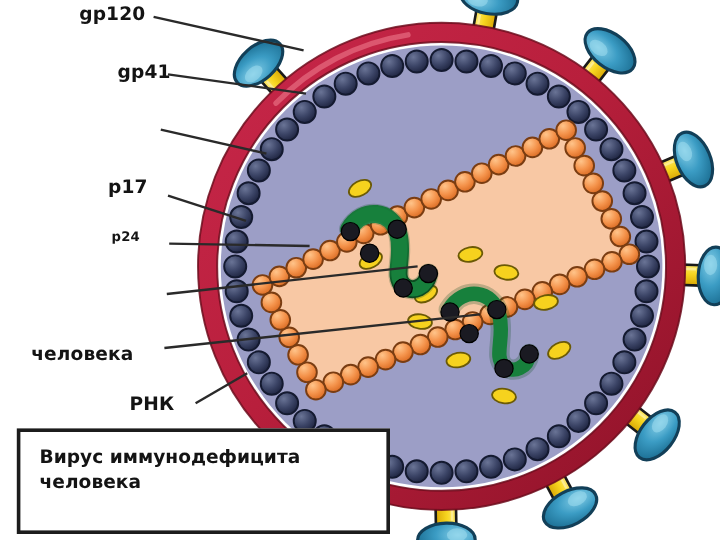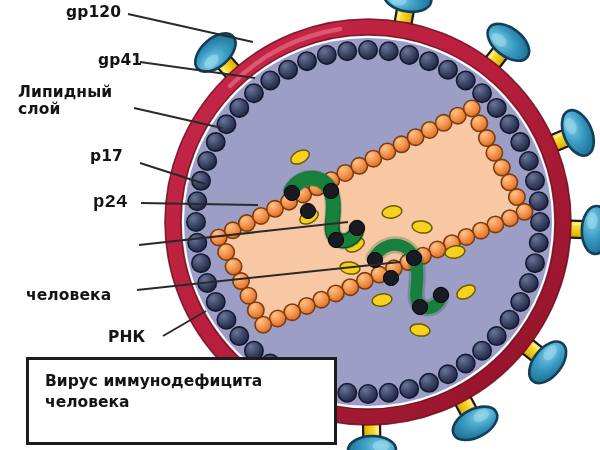--- a/index.html
+++ b/index.html
@@ -32,35 +32,34 @@
     font-weight: bold;
     color: #141414;
     white-space: pre;
     line-height: 1.12;
     letter-spacing: 0.1px;
   }
   .lbl-gp120 { left: 66px;  top: 4px;   font-size: 15.5px; }
   .lbl-gp41  { left: 98px;  top: 52px;  font-size: 15.5px; }
   .lbl-lipid { left: 18px;  top: 84px;  font-size: 15.5px; }
   .lbl-p17   { left: 90px;  top: 148px; font-size: 15.5px; }
-  .lbl-p24   { left: 93px;  top: 192px; font-size: 19px; font-family: Liberation Mono, monospace; }
+  .lbl-p24   { left: 93px;  top: 192px; font-size: 11px; }
   .lbl-prot  { left: 32px;  top: 238px; font-size: 15.5px; }
   .lbl-rev   { left: 26px;  top: 287px; font-size: 15.5px; }
   .lbl-rnk   { left: 108px; top: 329px; font-size: 15.5px; text-align: center; }
 
   #caption-box {
     position: absolute;
     left: 14px;
     top: 357px;
     width: 311px;
     height: 88px;
     background: #ffffff;
     border: 3px solid #1c1c1c;
     box-sizing: border-box;
-    margin-left: 12px;
   }
   #caption-text {
     position: absolute;
     left: 16px;
     top: 11px;
     width: 282px;
     font-family: "DejaVu Sans", "Liberation Sans", sans-serif;
     font-weight: bold;
     font-size: 15.5px;
     line-height: 1.33;
@@ -301,22 +300,20 @@
         <line x1="140" y1="163" x2="205" y2="184" stroke="#2A2A2A" stroke-width="2"></line>
         <line x1="141" y1="203" x2="258" y2="205" stroke="#2A2A2A" stroke-width="2"></line>
         <line x1="139" y1="245" x2="348" y2="222" stroke="#2A2A2A" stroke-width="2"></line>
         <line x1="137" y1="290" x2="400" y2="262" stroke="#2A2A2A" stroke-width="2"></line>
         <line x1="163" y1="336" x2="206" y2="311" stroke="#2A2A2A" stroke-width="2"></line>
       </g>
   </svg>
 
   <div class="lbl lbl-gp120">gp120</div>
   <div class="lbl lbl-gp41">gp41</div>
-  <div class="lbl lbl-lipid">Липидный
-слой</div>
   <div class="lbl lbl-p17">p17</div>
   <div class="lbl lbl-p24">p24</div>
   <div class="lbl lbl-rev">человека</div>
   <div class="lbl lbl-rnk">РНК</div>
 
   <div id="caption-box">
     <div id="caption-text">Вирус иммунодефицита
 человека</div>
   </div>
 

